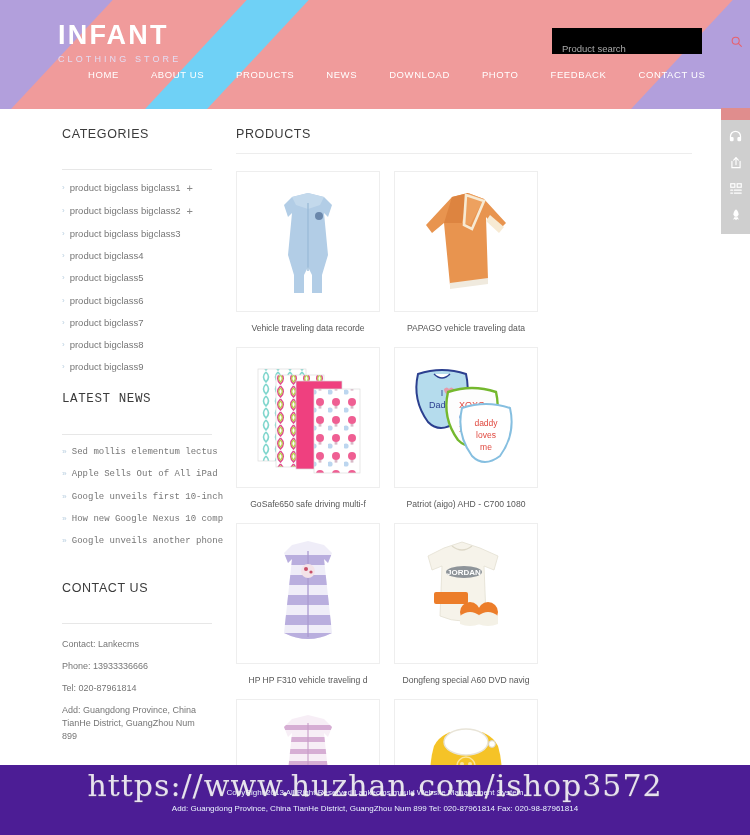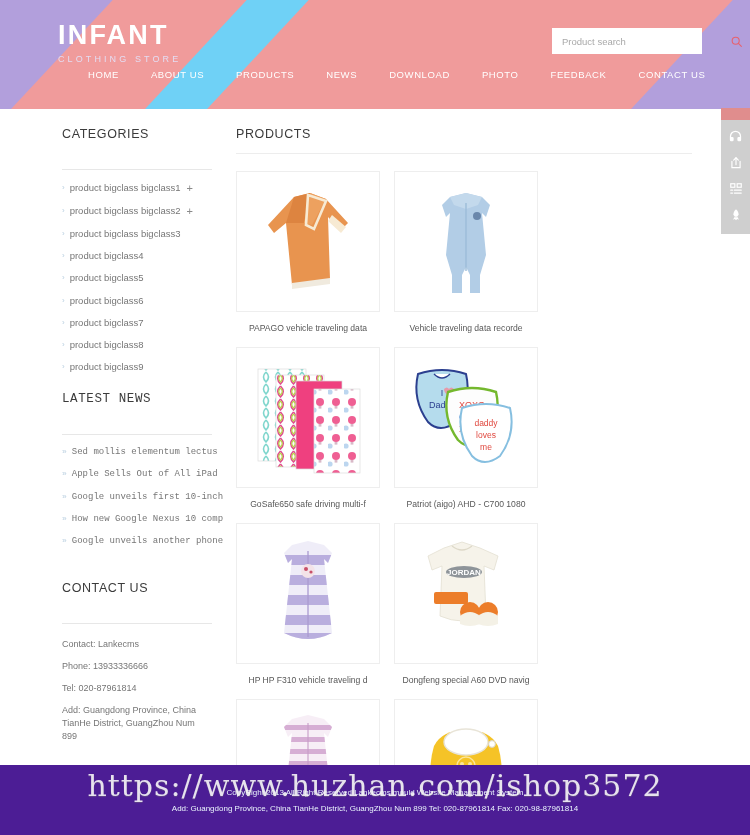--- a/index.html
+++ b/index.html
@@ -79,23 +79,23 @@
     white-space: nowrap;
     cursor: pointer;
   }
 
   .search-box {
     position: absolute;
     right: 48px;
     top: 28px;
     width: 150px;
     height: 26px;
-    background: #ffffff;
-    display: flex;
-    align-items: center;
+    background: #000000;
+    display: flex;
+    align-items: flex-end;
     z-index: 5;
     gap: 36px;
   }
   .search-input {
     flex: 1;
     border: none;
     outline: none;
     background: transparent;
     font-family: "Liberation Sans", sans-serif;
     font-size: 9.5px;
@@ -430,42 +430,42 @@
 
     </div>
 
     <div class="content">
       <div class="content-heading">PRODUCTS</div>
 
       <div class="grid">
 
         <div class="card">
           <div class="card-thumb">
+            <svg width="100" height="118" viewBox="0 0 100 118">
+              <path d="M34 14 L50 10 L66 14 L74 22 L70 34 L66 30 L70 72 L64 92 L64 110 L54 110 L54 92 L50 84 L46 92 L46 110 L36 110 L36 92 L30 72 L34 30 L30 34 L26 22 Z" fill="#b2cde6"></path>
+              <path d="M34 14 L50 10 L66 14 L62 22 L50 26 L38 22 Z" fill="#c3d9ec"></path>
+              <line x1="50" y1="20" x2="50" y2="88" stroke="#9cbcd9" stroke-width="1.4"></line>
+              <circle cx="61" cy="33" r="4" fill="#6a87ab"></circle>
+            </svg>
+          </div>
+          <div class="card-title">Vehicle traveling data recorde</div>
+        </div>
+
+        <div class="card">
+          <div class="card-thumb">
             <svg width="104" height="118" viewBox="0 0 104 118">
               <path d="M38 14 L54 10 L70 16 L92 40 L84 48 L72 34 L74 96 L36 102 L30 40 L18 50 L12 42 Z" fill="#e8944f"></path>
               <path d="M38 14 L54 10 L48 40 L30 40 Z" fill="#dd8440"></path>
               <path d="M54 10 L70 16 L56 42 L48 40 Z" fill="#eda15f"></path>
               <path d="M52 12 L70 18 L58 46 L50 42 Z" fill="none" stroke="#f7ead3" stroke-width="2.6"></path>
               <path d="M76 32 L90 44 L85 50 L72 38 Z" fill="#f7ead3"></path>
               <path d="M36 100 L74 95 L74 101 L36 106 Z" fill="#f0eade"></path>
             </svg>
           </div>
           <div class="card-title">PAPAGO vehicle traveling data</div>
-        </div>
-
-        <div class="card">
-          <div class="card-thumb">
-            <svg width="100" height="118" viewBox="0 0 100 118">
-              <path d="M34 14 L50 10 L66 14 L74 22 L70 34 L66 30 L70 72 L64 92 L64 110 L54 110 L54 92 L50 84 L46 92 L46 110 L36 110 L36 92 L30 72 L34 30 L30 34 L26 22 Z" fill="#b2cde6"></path>
-              <path d="M34 14 L50 10 L66 14 L62 22 L50 26 L38 22 Z" fill="#c3d9ec"></path>
-              <line x1="50" y1="20" x2="50" y2="88" stroke="#9cbcd9" stroke-width="1.4"></line>
-              <circle cx="61" cy="33" r="4" fill="#6a87ab"></circle>
-            </svg>
-          </div>
-          <div class="card-title">Vehicle traveling data recorde</div>
         </div>
 
         <div class="card">
           <div class="card-thumb">
             <svg width="120" height="118" viewBox="0 0 120 118">
               <defs>
                 <pattern id="pw" width="12" height="12" patternUnits="userSpaceOnUse">
                   <rect width="12" height="12" fill="#ffffff"></rect>
                   <path d="M6 1 Q11 6 6 11 Q1 6 6 1" fill="none" stroke="#7fd6cd" stroke-width="1.6"></path>
                 </pattern>

